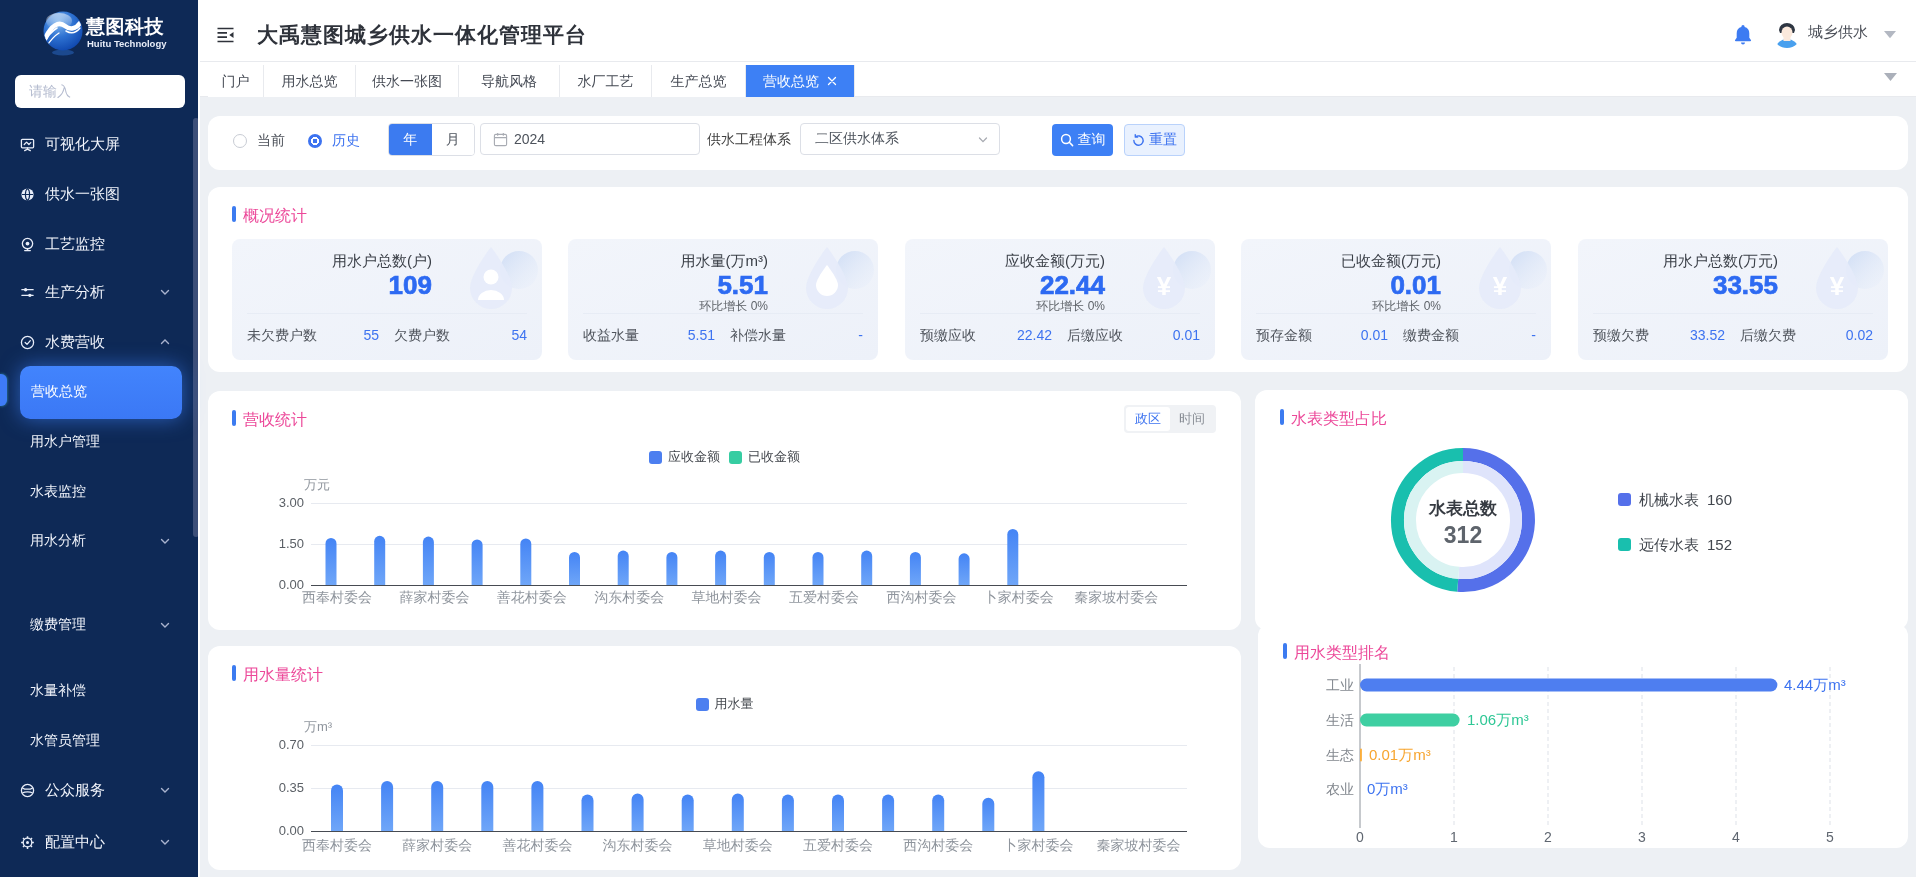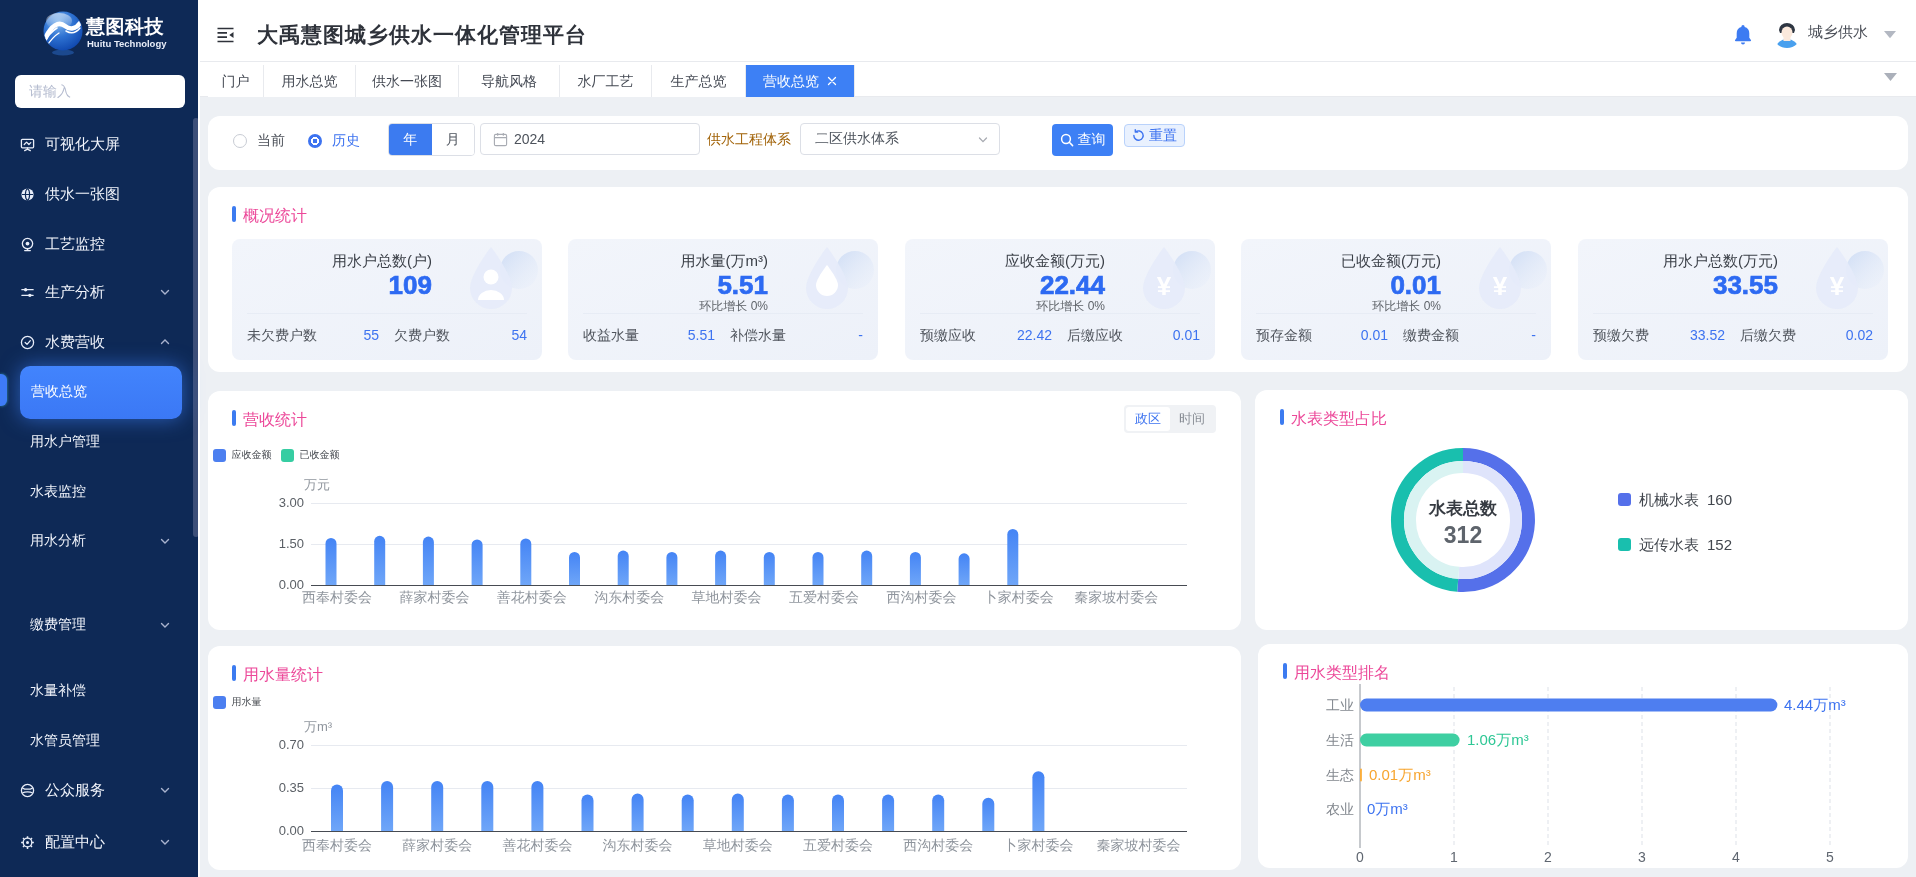--- a/index.html
+++ b/index.html
@@ -33,21 +33,21 @@
 .sc-bot { position:absolute; left:15px; right:15px; top:88px; height:14px; font-size:14px; }
 .sc-l { position:absolute; left:0; color:#4F545C; }
 .sc-l.l2 { left:147px; }
 .sc-v { position:absolute; color:#3D73F0; }
 .sc-v.v1 { left:0; width:132px; text-align:right; }
 .sc-v.v2 { right:0; text-align:right; }
 .seg2 { position:absolute; left:916px; top:14px; width:92px; height:28px; background:#F0F2F5; border-radius:4px; display:flex; font-size:13px; padding:2px; }
 .seg2 div { flex:1; text-align:center; line-height:24px; }
 .seg2 .a { color:#3D73F0; background:#fff; border-radius:3px; }
 .seg2 .b { color:#878C94; }
-.legend { position:absolute; width:100%; display:flex; justify-content:flex-start; font-size:10px; color:#45494F; }
+.legend { position:absolute; width:100%; display:flex; justify-content:center; font-size:13px; color:#45494F; }
 .legend span { display:flex; align-items:center; margin:0 4.5px; }
 .lsq { display:inline-block; width:13px; height:13px; border-radius:3px; margin-right:6px; }
 .fl { position:absolute; display:flex; align-items:center; }
 .rdo { width:14px; height:14px; border-radius:50%; border:1px solid #C8CCD4; background:#fff; display:inline-block; }
 .rdo.on { border:none; background:radial-gradient(circle at center, #3D73F0 0 2.2px, #ffffff 2.4px 4px, #3D73F0 4.2px 8px); }
 .inp { height:32px; border:1px solid #DCDFE6; border-radius:4px; background:#fff; display:flex; align-items:center; font-size:14px; color:#4D535C; }
 </style></head>
 <body>
 <div class="sb">
   <svg width="200" height="64" viewBox="0 0 200 64">
@@ -215,29 +215,29 @@
       <span style="margin-left:10px;font-size:14px;color:#3D73F0">历史</span>
     </div>
   <div style="position:absolute;left:180px;top:7px;width:87px;height:33px;border:1px solid #DCDFE6;border-radius:4px;display:flex;overflow:hidden">
     <div style="flex:1;background:#3C7BF0;color:#fff;font-size:14px;text-align:center;line-height:31px">年</div>
     <div style="flex:1;background:#fff;color:#4D535C;font-size:14px;text-align:center;line-height:31px">月</div>
   </div>
   <div class="inp" style="position:absolute;left:272px;top:7px;width:220px;padding-left:12px"><svg width="15" height="15" viewBox="0 0 16 16" style="margin:0 6px 0 0;flex:none">
         <rect x="1.5" y="2.5" width="13" height="12" rx="1.5" stroke="#A8ABB2" fill="none" stroke-width="1.2"></rect>
         <path d="M1.5 6 h13 M5 1 v3 M11 1 v3" stroke="#A8ABB2" stroke-width="1.2"></path>
       </svg>2024</div>
-  <div style="position:absolute;left:499px;top:15px;font-size:14px;color:#a16207">供水工程体系</div>
+  <div style="position:absolute;left:499px;top:15px;font-size:14px;color:#404040">供水工程体系</div>
   <div class="inp" style="position:absolute;left:592px;top:7px;width:200px;padding-left:14px">二区供水体系<svg width="12" height="12" viewBox="0 0 12 12" style="position:absolute;right:10px;top:10px">
         <path d="M2.5 4 L6 7.6 L9.5 4" stroke="#A8ABB2" stroke-width="1.3" fill="none" stroke-linecap="round"></path>
       </svg></div>
   <div style="position:absolute;left:844px;top:8px;width:61px;height:32px;background:#3D80F5;border-radius:4px;color:#fff;font-size:14px;display:flex;align-items:center;justify-content:center"><svg width="14" height="14" viewBox="0 0 14 14" style="margin-right:4px">
         <circle cx="6" cy="6" r="4.4" stroke="#fff" stroke-width="1.5" fill="none"></circle>
         <path d="M9.3 9.3 L12.6 12.6" stroke="#fff" stroke-width="1.5" stroke-linecap="round"></path>
       </svg>查询</div>
-  <div style="position:absolute;left:916px;top:8px;width:61px;height:23px;background:#E9F1FE;border:1px solid #B9D2FB;border-radius:4px;color:#3D73F0;font-size:14px;display:flex;align-items:center;justify-content:center"><svg width="13" height="13" viewBox="0 0 14 14" style="margin-right:4px">
+  <div style="position:absolute;left:916px;top:8px;width:61px;height:32px;background:#E9F1FE;border:1px solid #B9D2FB;border-radius:4px;color:#3D73F0;font-size:14px;display:flex;align-items:center;justify-content:center"><svg width="13" height="13" viewBox="0 0 14 14" style="margin-right:4px">
         <g transform="scale(-1,1) translate(-14,0)">
           <path d="M12 7 a5 5 0 1 1 -1.8 -3.8 M10.5 0.8 L10.4 3.4 L7.9 3.2" stroke="#3D73F0" stroke-width="1.5" fill="none" stroke-linecap="round" stroke-linejoin="round"></path>
         </g>
       </svg>重置</div>
 </div>
 
 <div class="card" style="left:208px;top:187px;width:1700px;height:185px">
   <div class="cbar" style="left:24px;top:19px"></div>
   <div class="ct" style="left:35px;top:19px">概况统计</div>
   <div class="scard" style="left:24px">
@@ -477,21 +477,21 @@
       <text x="329.4" y="204" text-anchor="middle" font-size="14" fill="#8F959D">善花村委会</text>
       <text x="429.6" y="204" text-anchor="middle" font-size="14" fill="#8F959D">沟东村委会</text>
       <text x="529.8" y="204" text-anchor="middle" font-size="14" fill="#8F959D">草地村委会</text>
       <text x="630.0" y="204" text-anchor="middle" font-size="14" fill="#8F959D">五爱村委会</text>
       <text x="730.2" y="204" text-anchor="middle" font-size="14" fill="#8F959D">西沟村委会</text>
       <text x="830.4" y="204" text-anchor="middle" font-size="14" fill="#8F959D">卜家村委会</text>
       <text x="930.6" y="204" text-anchor="middle" font-size="14" fill="#8F959D">秦家坡村委会</text>
     </svg>
 </div>
 
-<div class="card" style="left:1258px;top:644px;width:650px;height:224px">
+<div class="card" style="left:1258px;top:624px;width:650px;height:224px">
   <div class="cbar" style="left:25px;top:19px"></div>
   <div class="ct" style="left:36px;top:19px">用水类型排名</div>
   <svg width="650" height="224" viewBox="0 0 650 224" style="position:absolute;left:0;top:0">
       <line x1="196" y1="43" x2="196" y2="204" stroke="#DDE1E8" stroke-width="1" stroke-dasharray="4 3"></line>
       <line x1="290" y1="43" x2="290" y2="204" stroke="#DDE1E8" stroke-width="1" stroke-dasharray="4 3"></line>
       <line x1="384" y1="43" x2="384" y2="204" stroke="#DDE1E8" stroke-width="1" stroke-dasharray="4 3"></line>
       <line x1="478" y1="43" x2="478" y2="204" stroke="#DDE1E8" stroke-width="1" stroke-dasharray="4 3"></line>
       <line x1="572" y1="43" x2="572" y2="204" stroke="#DDE1E8" stroke-width="1" stroke-dasharray="4 3"></line>
       <line x1="102" y1="40" x2="102" y2="204" stroke="#8E949C" stroke-width="1"></line>
       <text x="96" y="66" text-anchor="end" font-size="14" fill="#82878E">工业</text>

